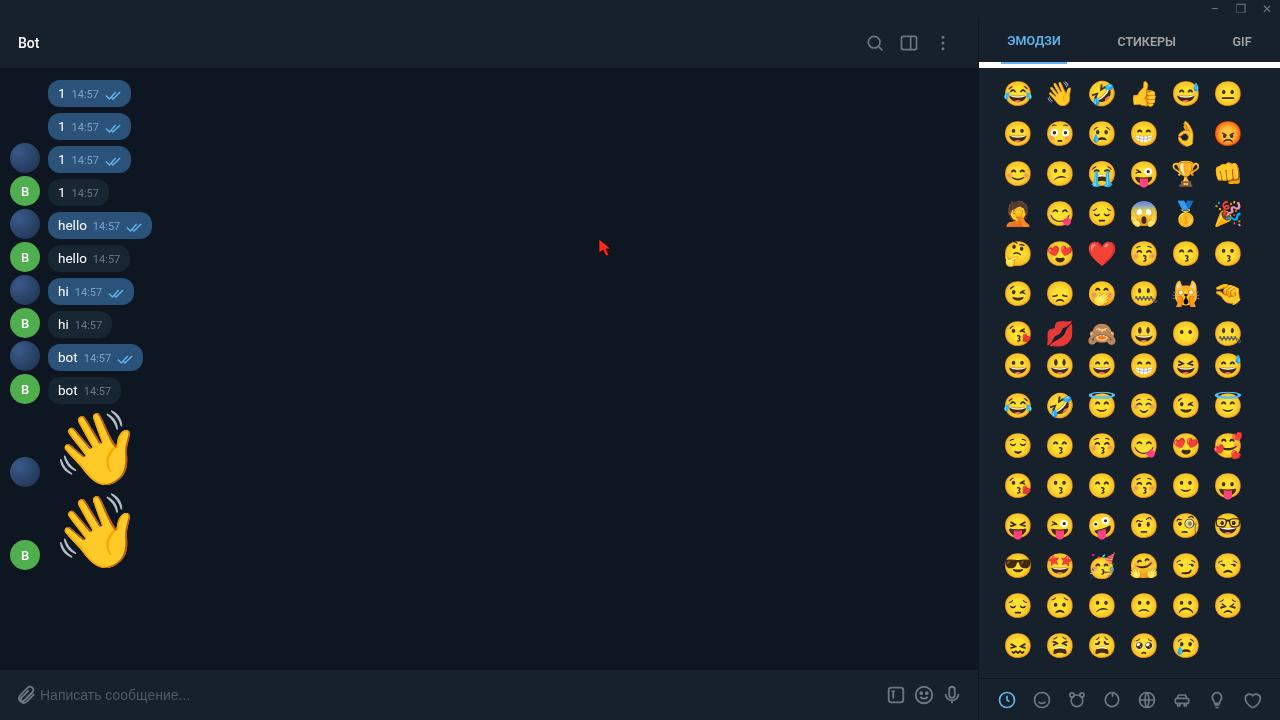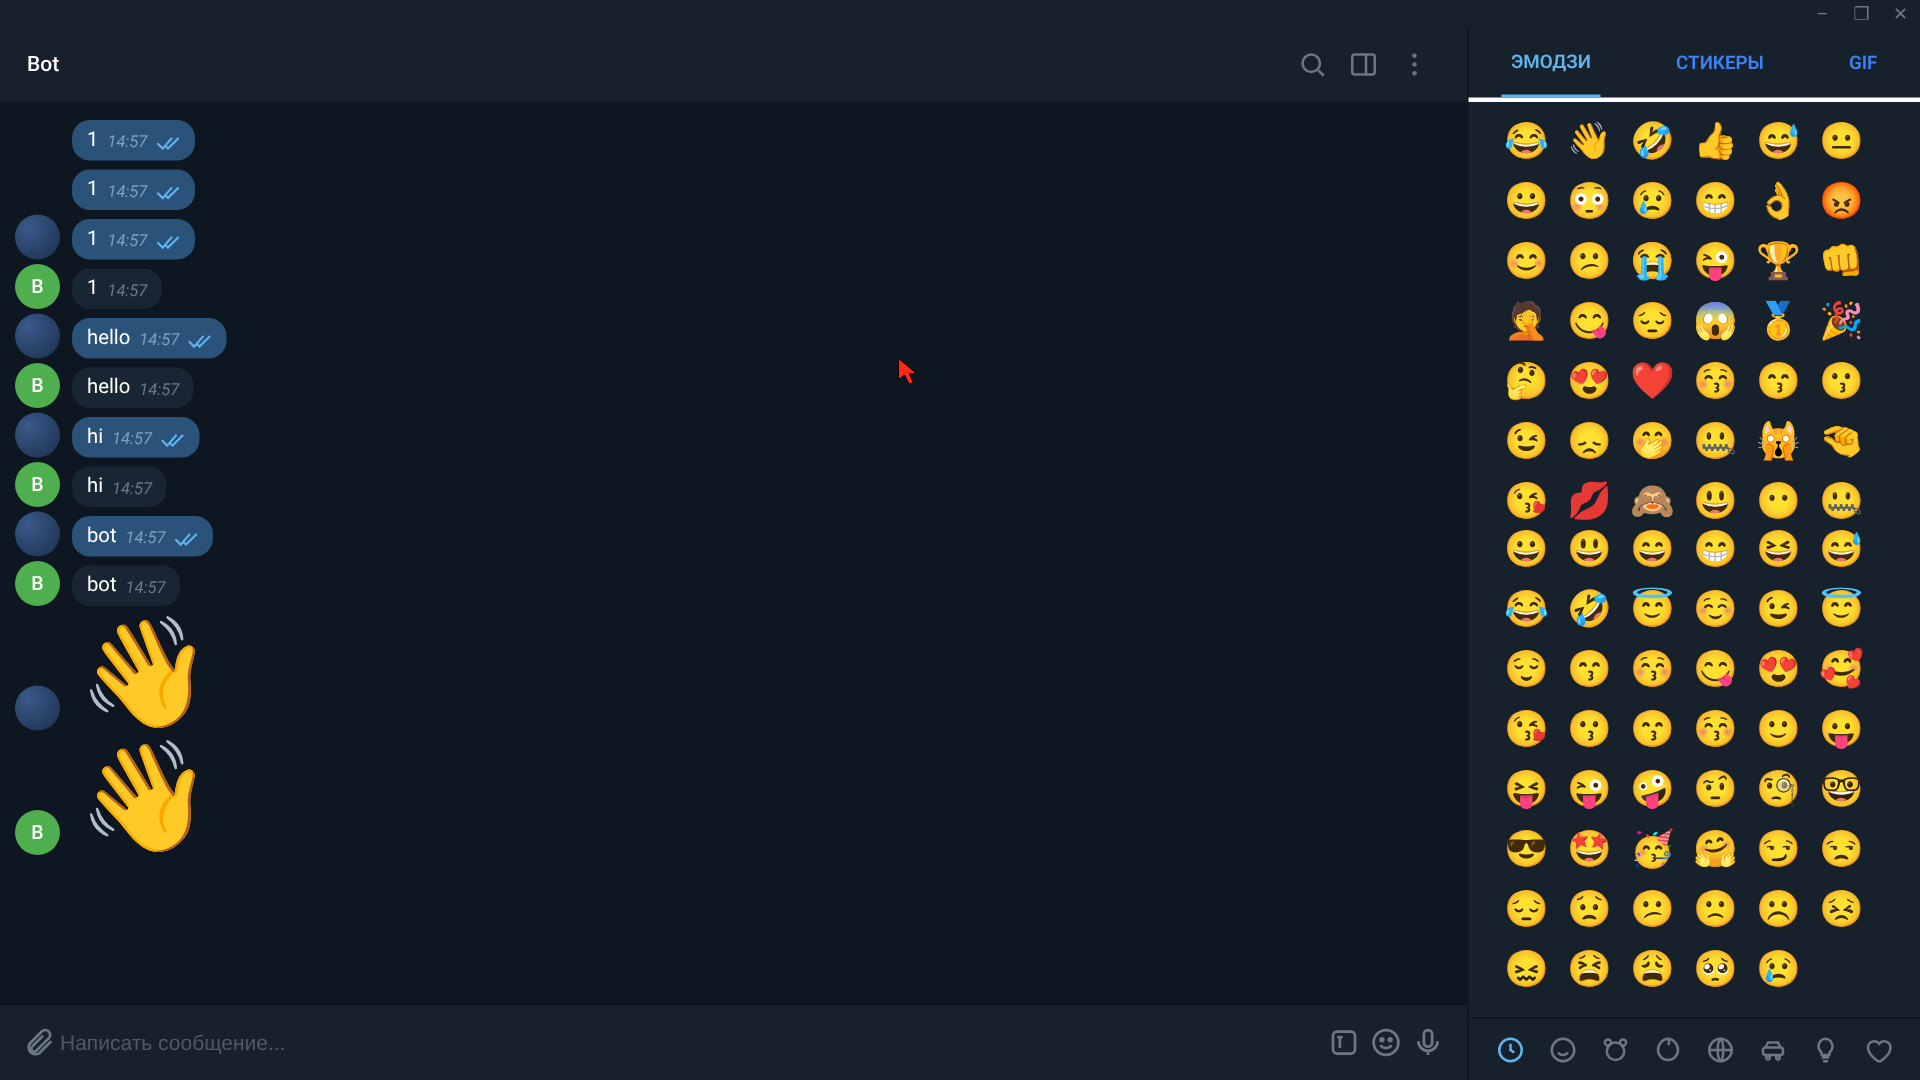--- a/index.html
+++ b/index.html
@@ -22,36 +22,36 @@
 .chat-body { flex: 1; overflow-y: auto; padding: 6px 10px; position: relative; }
 .msg-row { display: flex; align-items: flex-end; margin: 3px 0; gap: 8px; }
 .avatar { width: 30px; height: 30px; border-radius: 50%; flex: 0 0 30px; display: flex; align-items: center; justify-content: center; font-size: 13px; font-weight: 500; color: #fff; }
 .avatar.me { background: radial-gradient(circle at 30% 30%, #3a5a8a, #1a2f4a); }
 .avatar.bot { background: #4fae4e; }
 .avatar.spacer { background: transparent; }
 .bubble { padding: 5px 10px 6px; border-radius: 12px; max-width: 430px; display: inline-flex; align-items: flex-end; gap: 6px; }
 .bubble.out { background: #2b5278; }
 .bubble.in  { background: #182533; }
 .bubble .txt  { font-size: 13.5px; color: #fff; }
-.bubble .time { font-size: 11px; color: #7aa0c7; font-style: italic; }
+.bubble .time { font-size: 11px; color: #7aa0c7; }
 .bubble.in .time { color: #6b7883; }
 .bubble .checks svg { width: 16px; height: 11px; }
 .bubble .checks { color: #5fb4ef; display: inline-flex; }
 .big-emoji { font-size: 72px; line-height: 1; padding: 6px 0 2px 4px; }
 
 .chat-input { height: 50px; background: #17212b; display: flex; align-items: center; padding: 0 12px; gap: 0; }
 .chat-input .ci-icon { width: 28px; height: 28px; display: flex; align-items: center; justify-content: center; color: #6b7883; cursor: pointer; }
 .chat-input .ci-icon svg { width: 22px; height: 22px; }
 .chat-input input { flex: 1; background: transparent; border: none; outline: none; color: #e1e1e1; font-size: 14px; }
 .chat-input input::placeholder { color: #4e5a65; }
 
 
 .panel { width: 302px; flex: 0 0 302px; background: #17212b; display: flex; flex-direction: column; border-left: 1px solid #0e1621; }
-.panel-tabs { height: 50px; display: flex; align-items: center; justify-content: space-around; border-bottom: 3px solid #ffffff; }
-.panel-tabs .tab { font-size: 12.5px; font-weight: 600; color: #3b82f6; padding: 16px 6px 14px; cursor: pointer; }
+.panel-tabs { height: 50px; display: flex; align-items: center; justify-content: space-around; border-bottom: 6px solid #ffffff; }
+.panel-tabs .tab { font-size: 12.5px; font-weight: 600; color: #a3a3a3; padding: 16px 6px 14px; cursor: pointer; }
 .panel-tabs .tab.active { color: #5fb4ef; border-bottom: 2px solid #5fb4ef; }
 
 .panel-body { flex: 1; overflow-y: auto; padding: 10px 0 10px 20px; position: relative; }
 .panel-body::-webkit-scrollbar { width: 6px; }
 .panel-body::-webkit-scrollbar-thumb { background: #2b5278; border-radius: 3px; }
 .emoji-grid { display: grid; grid-template-columns: repeat(6, 38px); gap: 8px 4px; }
 .emoji-cell { width: 38px; height: 32px; display: flex; align-items: center; justify-content: center; font-size: 24px; cursor: pointer; }
 .section-title { font-size: 13px; color: #6b7883; margin: 14px 0 10px 2px; }
 
 .panel-footer { height: 42px; display: flex; align-items: center; justify-content: space-around; padding: 0 10px; border-top: 1px solid #0e1621; }

